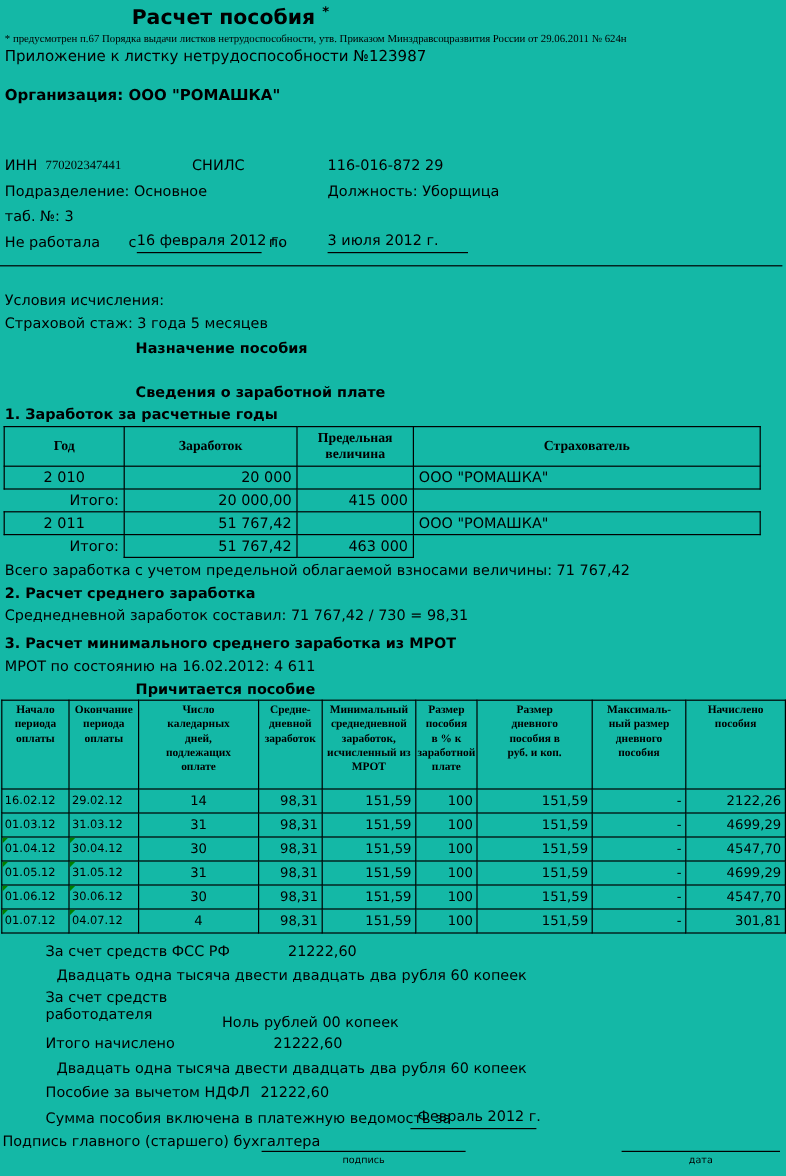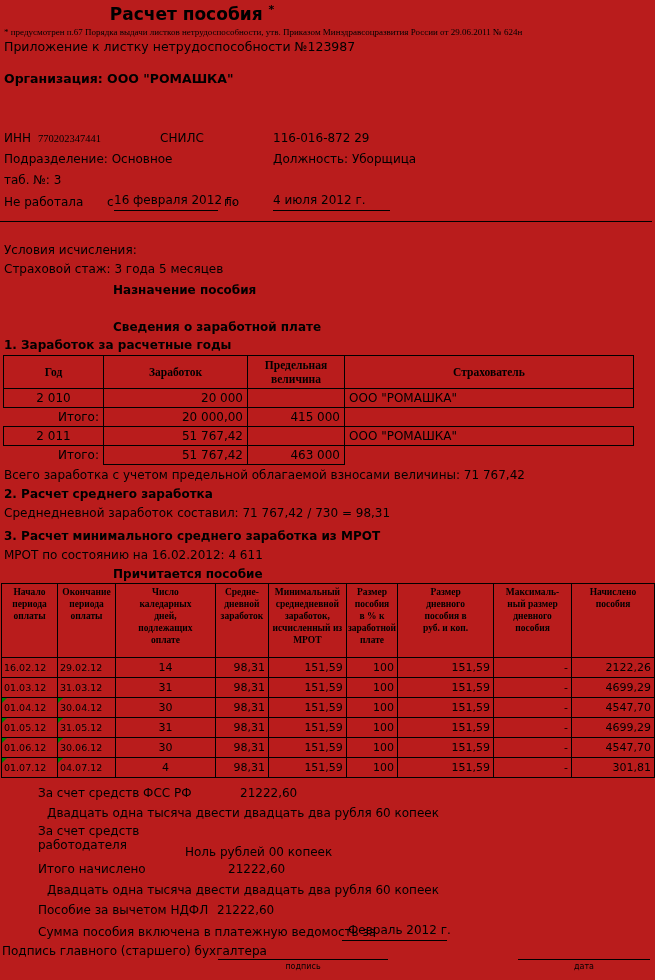--- a/index.html
+++ b/index.html
@@ -1,16 +1,16 @@
 <!DOCTYPE html>
 <html style="--flag-green: #008000;"><head>
 <meta charset="utf-8">
 <style>
   html,body{margin:0;padding:0;background:#fff;}
-  .page{position:relative;width:655px;height:980px;background:#b91c1c;
+  .page{position:relative;width:655px;height:980px;background:#14b8a6;
         font-family:"DejaVu Sans",sans-serif;color:#000;overflow:hidden;}
   .t{position:absolute;font-size:12px;white-space:nowrap;}
   .bh{position:absolute;font-size:12px;font-weight:bold;white-space:nowrap;}
 
   .title{position:absolute;left:0;top:3px;width:384px;text-align:center;
          font-weight:bold;font-size:17px;white-space:nowrap;}
   .title sup{font-size:11px;font-weight:bold;}
   .footnote{position:absolute;left:4px;top:27px;font-family:Liberation Serif, serif;
             font-size:9px;white-space:nowrap;text-align:center;}
   .attachment{position:absolute;left:4px;top:39px;font-size:12.5px;white-space:nowrap;}
@@ -102,21 +102,21 @@
   <span class="t inn-v">770202347441</span>
   <span class="t snils-l">СНИЛС</span>
   <span class="t snils-v">116-016-872 29</span>
   <div class="t dept">Подразделение: Основное</div>
   <div class="t post">Должность: Уборщица</div>
   <div class="t tab">таб. №: 3</div>
   <span class="t nw-l">Не работала</span>
   <span class="t nw-from">с</span>
   <span class="t from-date">16 февраля 2012 г.</span>
   <span class="t nw-po">по</span>
-  <span class="t to-date">4 июля 2012 г.</span>
+  <span class="t to-date">3 июля 2012 г.</span>
 
   <div class="hrline"></div>
 
   <div class="t cond">Условия исчисления:</div>
   <div class="t stazh">Страховой стаж: 3 года 5 месяцев</div>
   <div class="bh assign-h">Назначение пособия</div>
   <div class="bh salary-h">Сведения о заработной плате</div>
   <div class="bh sec1">1. Заработок за расчетные годы</div>
 
   <table class="etable">

